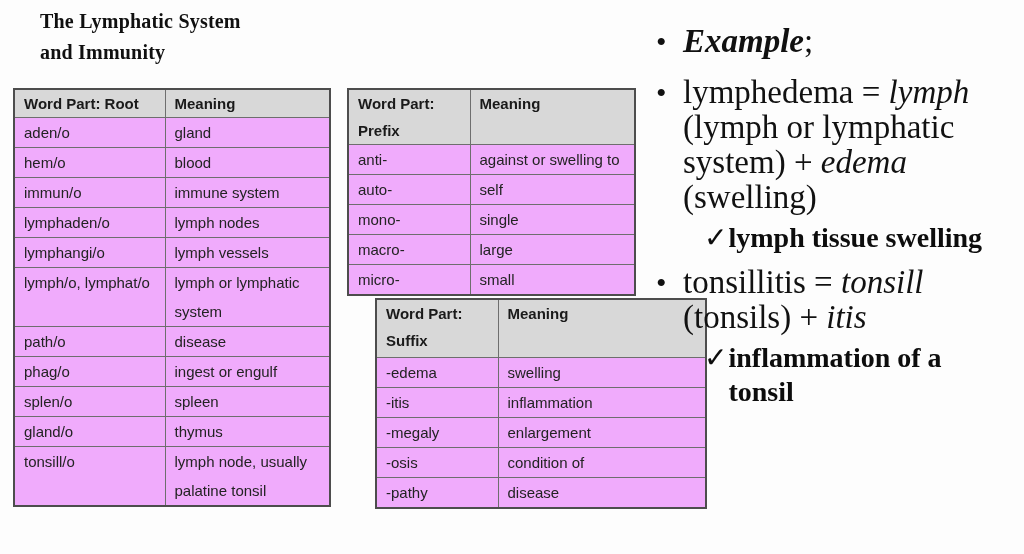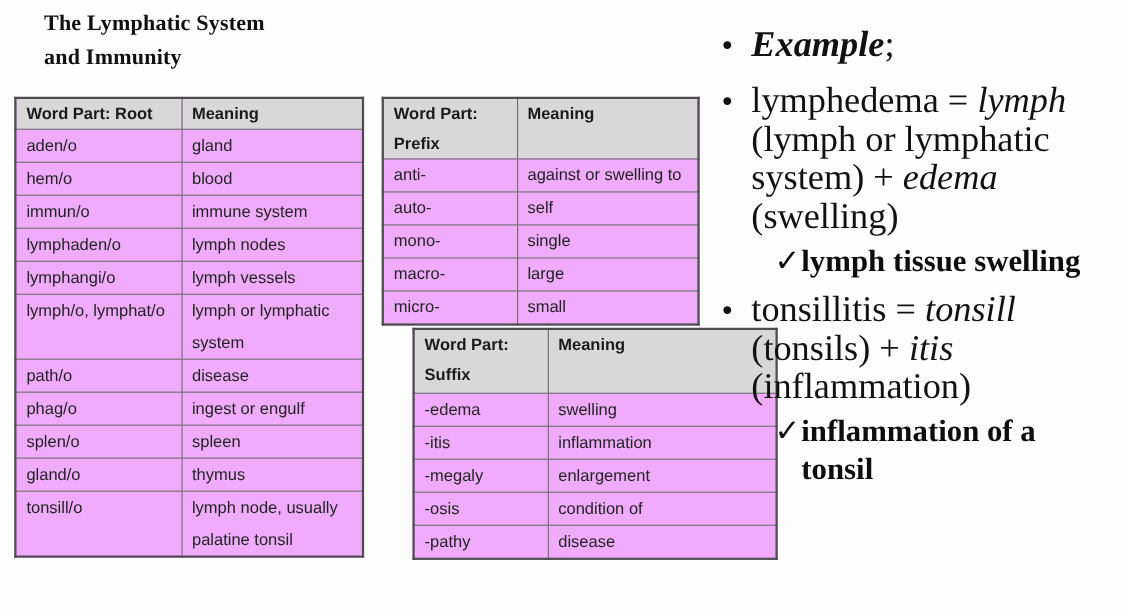--- a/index.html
+++ b/index.html
@@ -215,21 +215,20 @@
             </div>
         </div>
       </div>
     </div>
 
     <div class="brow p3">
       <span class="dot">•</span>
       <div class="bcontent">
         <div class="line"><span>tonsillitis = </span><i>tonsill</i></div>
         <div class="line"><span>(tonsils) + </span><i>itis</i></div>
-        <div class="line"><span>(inflammation)</span></div>
         <div class="check">
           <span class="cg">✓</span>
           <div class="ctext">
             <div>inflammation of a</div>
             <div>tonsil</div>
           </div>
         </div>
       </div>
     </div>
 

